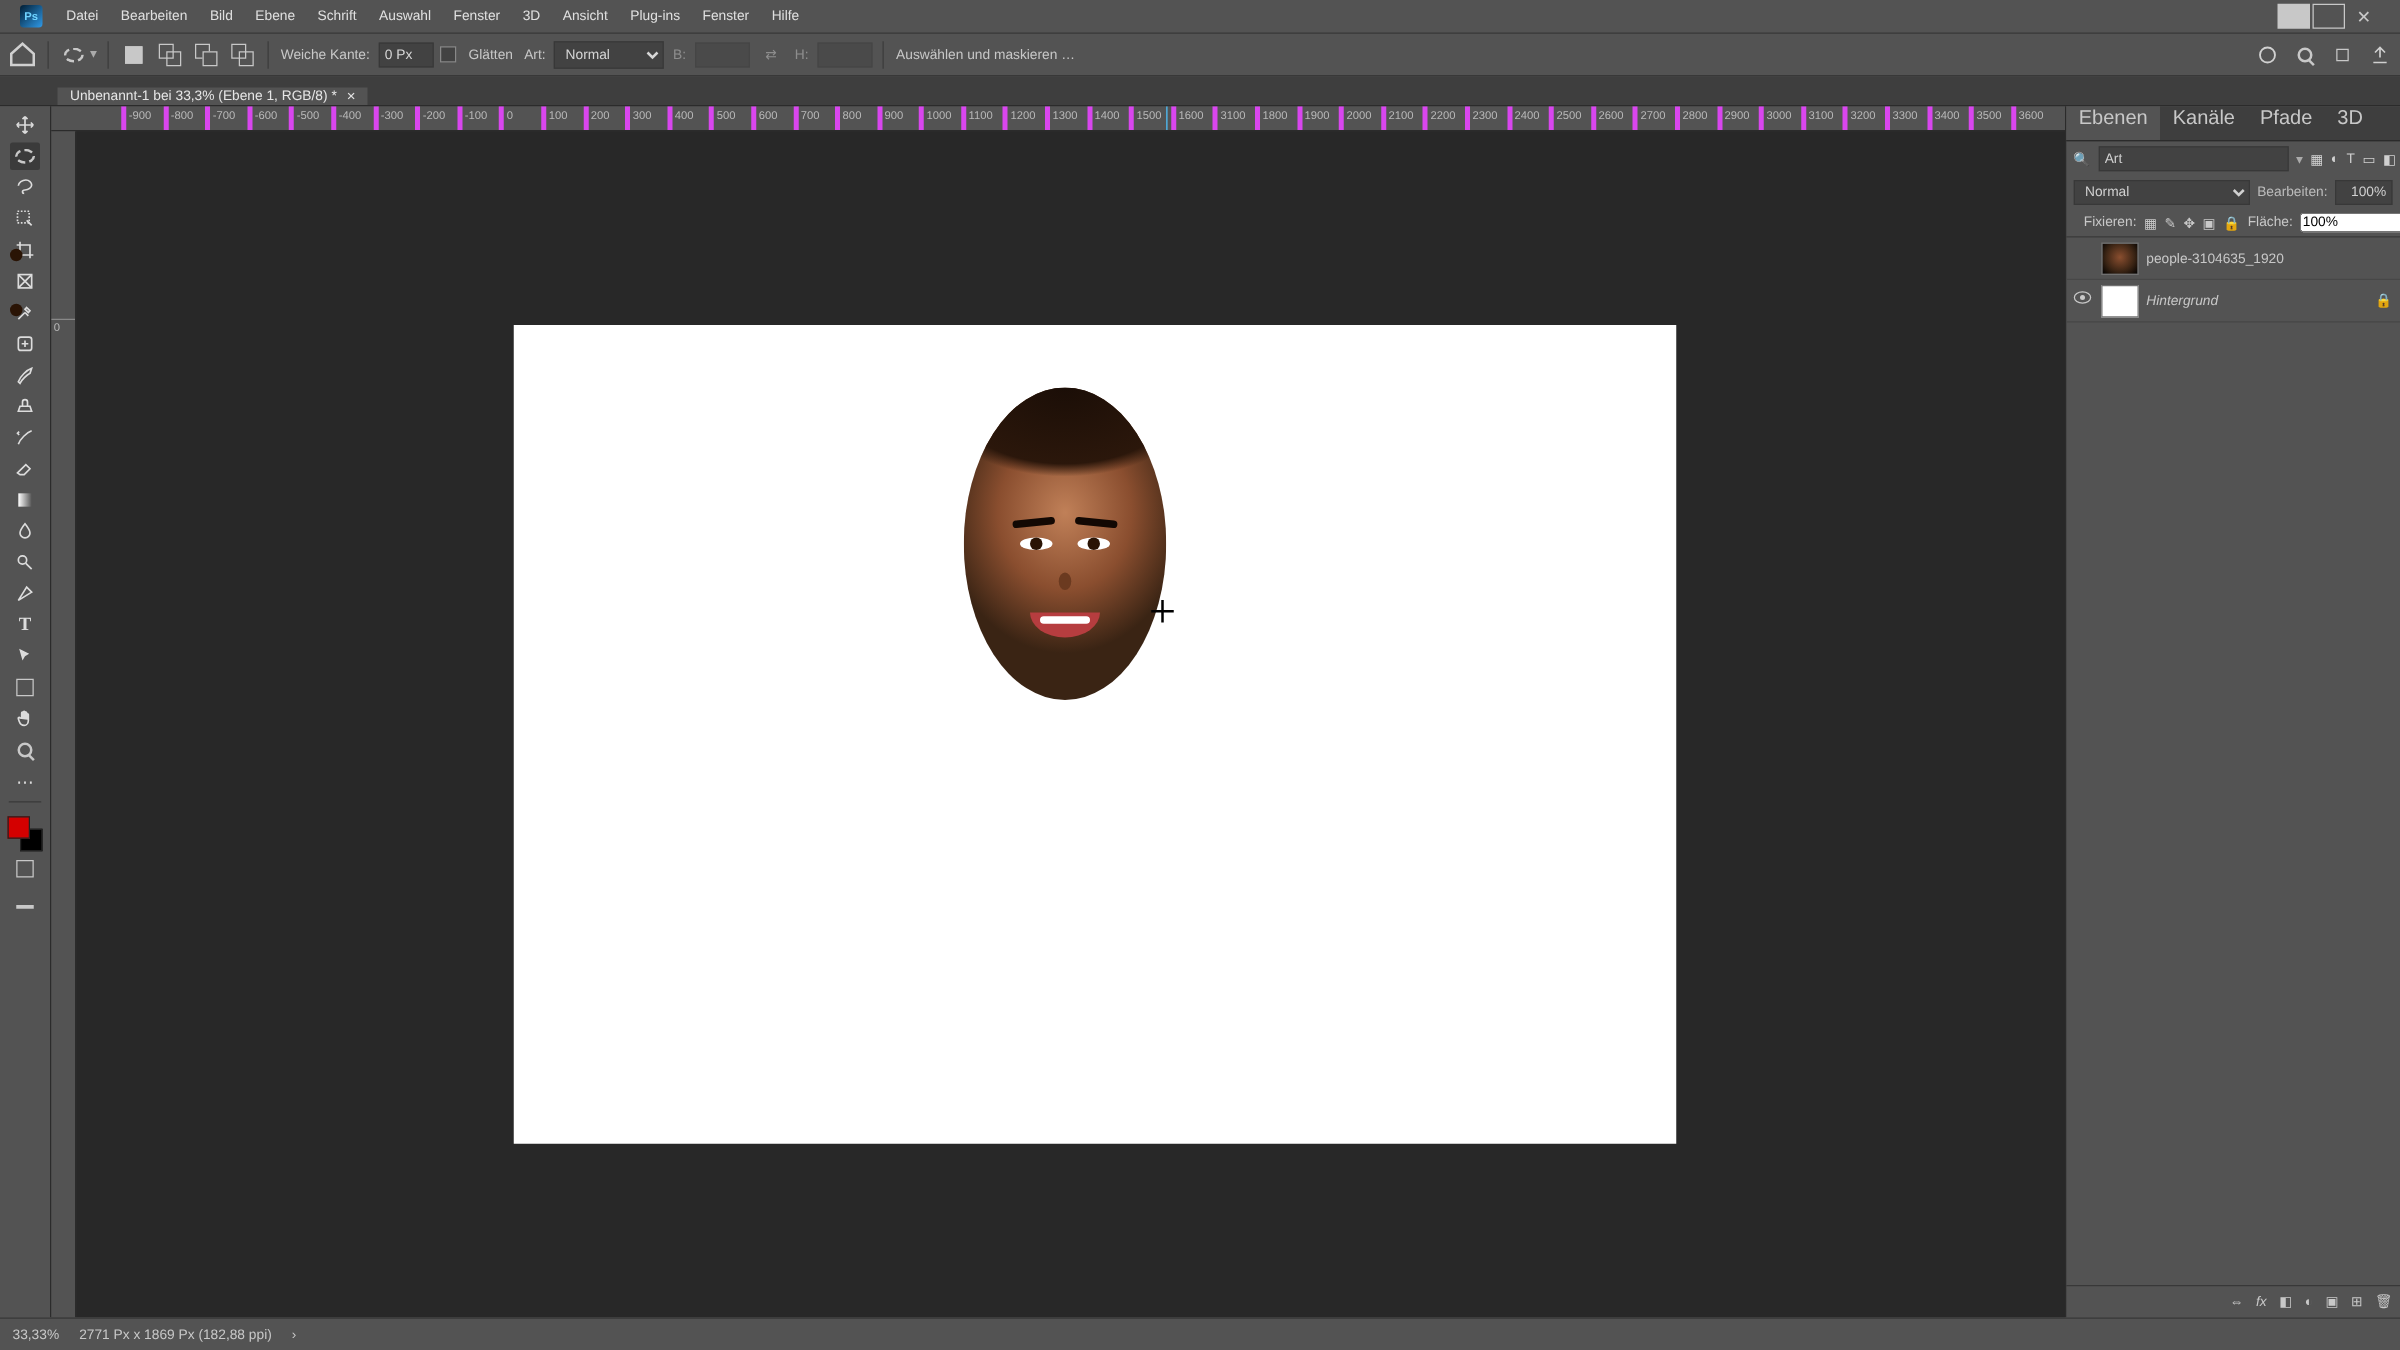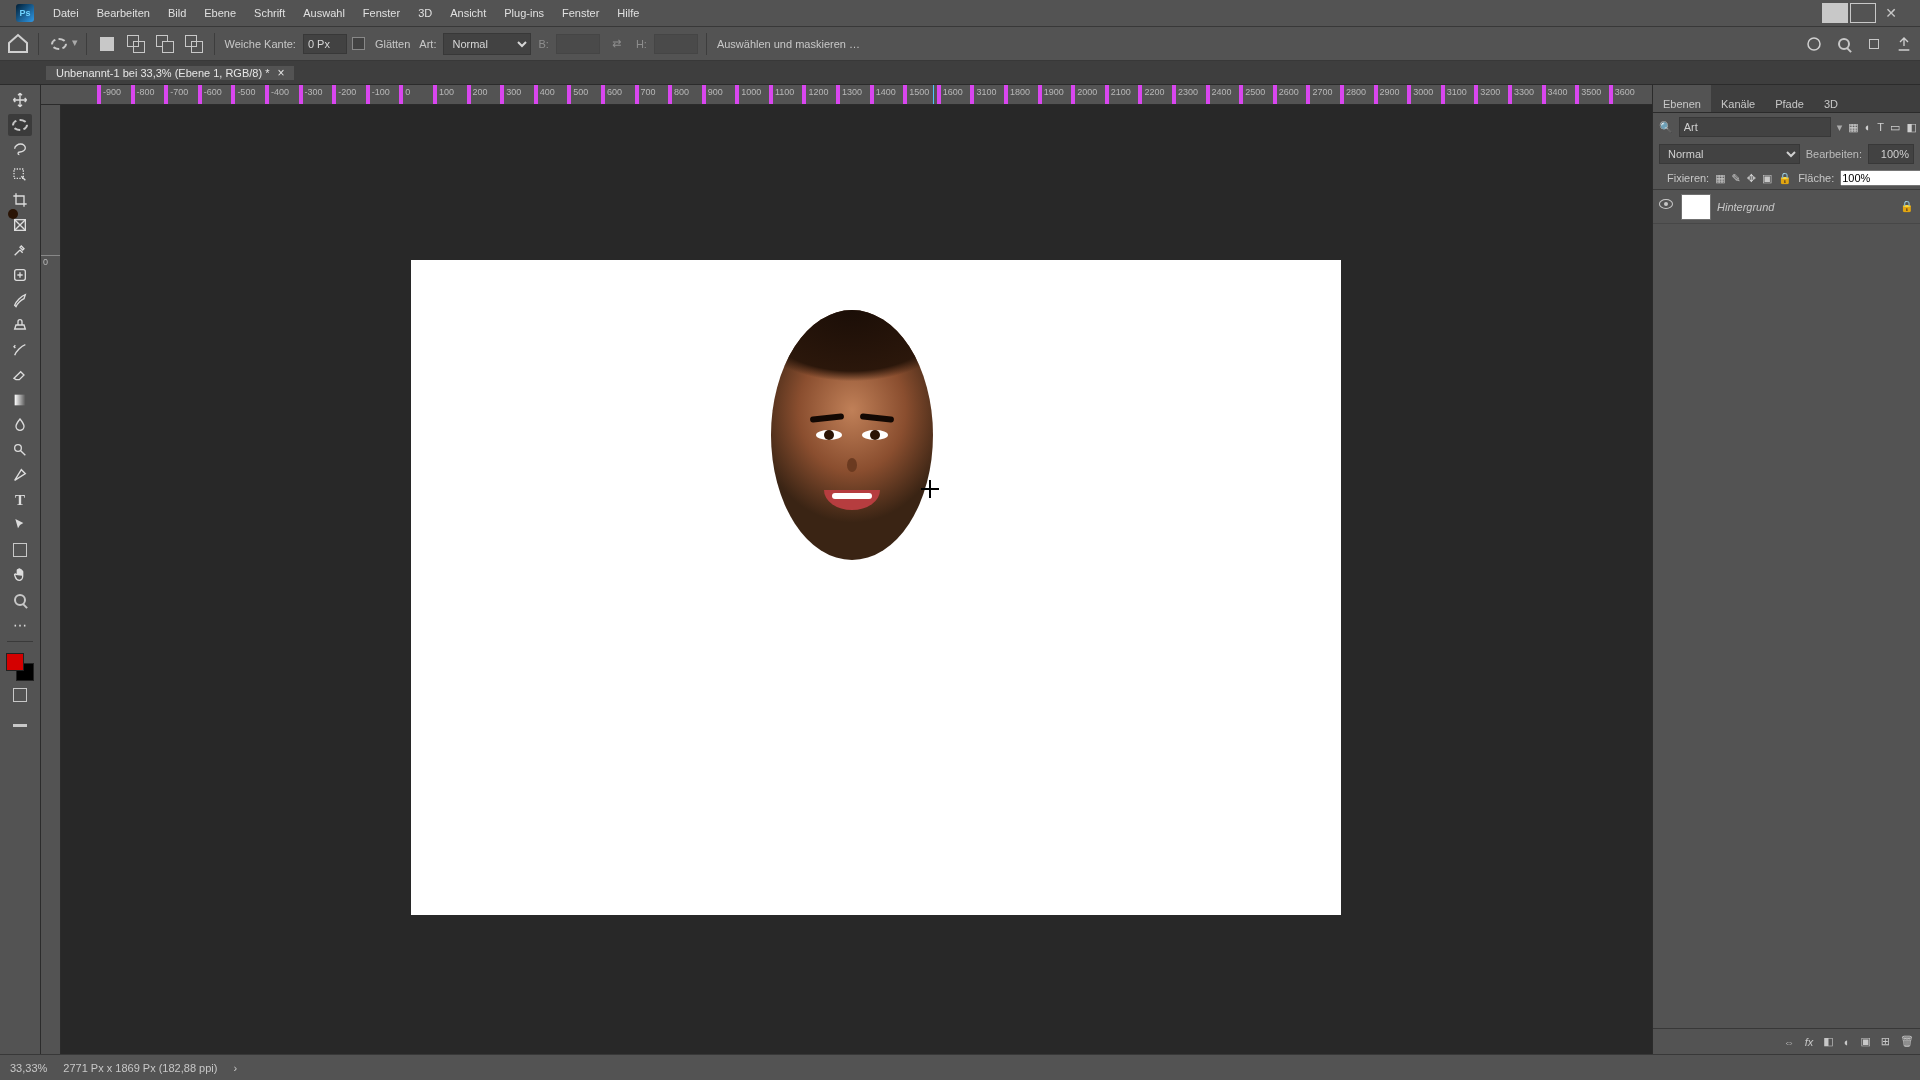--- a/index.html
+++ b/index.html
@@ -28,21 +28,21 @@
 .optbar label { color:#c8c8c8; margin:0 2px; }
 .optbar input[type=text] { background:#424242; border:1px solid #383838; color:#d6d6d6; height:20px; padding:0 4px; width:44px; }
 .optbar select { background:#424242; border:1px solid #383838; color:#d6d6d6; height:22px; width:88px; padding:0 4px; }
 .optbar .checkbox { width:13px; height:13px; border:1px solid #888; background:#424242; margin-right:3px; }
 .optbar .right-cluster { margin-left:auto; display:flex; align-items:center; gap:10px; }
 .optbar .right-cluster .ico { width:20px; height:20px; display:flex; align-items:center; justify-content:center; cursor:default; }
 .search-ico { width:12px; height:12px; border:2px solid #c8c8c8; border-radius:50%; position:relative; }
 .search-ico:after{ content:""; position:absolute; width:6px; height:2px; background:#c8c8c8; transform:rotate(45deg); bottom:-3px; right:-4px; }
 
 
-.tabstrip { height:24px; background:#3e3e3e; border-bottom:1px solid #2b2b2b; display:flex; align-items:center; padding-left:46px; }
+.tabstrip { height:24px; background:#3e3e3e; border-bottom:1px solid #2b2b2b; display:flex; align-items:flex-end; padding-left:46px; }
 .doc-tab { background:#535353; display:flex; align-items:center; padding:0 10px; font-size:11px; color:#e6e6e6; }
 .doc-tab .close { margin-left:8px; font-size:12px; }
 
 
 .workspace { position:absolute; left:0; top:85px; right:0; bottom:26px; display:flex; }
 .tool-rail { width:41px; background:#535353; border-right:1px solid #2b2b2b; display:flex; flex-direction:column; align-items:center; padding-top:4px; gap:3px; }
 .tool-rail .t { width:24px; height:22px; display:flex; align-items:center; justify-content:center; cursor:default; border-radius:2px; color:#dcdcdc; position:relative; }
 .tool-rail .t.active { background:#3b3b3b; }
 .tool-rail .t svg { width:16px; height:16px; }
 .tool-rail .swatches { margin-top:6px; position:relative; width:28px; height:28px; }
@@ -78,21 +78,21 @@
 .mouth { position:absolute; left:50%; top:72%; transform:translateX(-50%); width:56px; height:20px; background:#b63d3f; border-radius:0 0 28px 28px / 0 0 20px 20px; }
 .mouth:after{ content:""; position:absolute; left:8px; right:8px; top:3px; height:6px; background:#fff; border-radius:3px;}
 .cursor-cross { position:absolute; left:880px; top:395px; width:18px; height:18px; }
 .cursor-cross:before,.cursor-cross:after{ content:""; position:absolute; background:#000; }
 .cursor-cross:before{ left:8px; top:0; width:2px; height:18px;}
 .cursor-cross:after{ top:8px; left:0; height:2px; width:18px;}
 
 
 .panels { width:268px; background:#535353; border-left:1px solid #2b2b2b; display:flex; flex-direction:column; }
 .panel-tabs { display:flex; height:28px; background:#3e3e3e; border-bottom:1px solid #2b2b2b; }
-.panel-tabs .pt { padding:13px 10px; font-size:11px; color:#c8c8c8; cursor:default; }
+.panel-tabs .pt { padding:1px 10px; font-size:16px; color:#c8c8c8; cursor:default; }
 .panel-tabs .pt.active { background:#535353; }
 .layer-toolbar { display:flex; align-items:center; padding:4px 6px; gap:6px; }
 .layer-toolbar input { flex:1; background:#424242; border:1px solid #383838; height:20px; color:#d0d0d0; padding:0 4px; }
 .layer-toolbar .mini { width:18px; height:18px; display:flex; align-items:center; justify-content:center; cursor:default; color:#d0d0d0; }
 .blend-row { display:flex; align-items:center; padding:3px 6px; gap:6px; }
 .blend-row select { flex:1; background:#424242; border:1px solid #383838; height:20px; color:#d0d0d0; padding:0 4px; }
 .blend-row .lab { color:#bcbcbc; }
 .blend-row .pct { width:46px; background:#424242; border:1px solid #383838; height:20px; color:#d0d0d0; text-align:right; padding:0 4px; }
 .lock-row { display:flex; align-items:center; padding:3px 14px; gap:6px; font-size:11px; }
 .lock-row .ic { width:16px; height:16px; display:flex; align-items:center; justify-content:center; color:#c8c8c8; cursor:default; }
@@ -544,20 +544,25 @@
       <span class="ic">▦</span>
       <span class="ic">✎</span>
       <span class="ic">✥</span>
       <span class="ic">▣</span>
       <span class="ic">🔒</span>
       <span style="margin-left:auto;" class="lab">Fläche:</span>
       <input class="pct" value="100%" style="">
     </div>
     <div class="layer-list" id="layer-list">
         <div class="layer">
+          <div class="eye"></div>
+          <div class="thumb img-face"></div>
+          <div class="name">people-3104635_1920</div>
+        </div>
+        <div class="layer">
           <div class="eye">
             <div class="eye-shape"></div>
           </div>
           <div class="thumb "></div>
           <div class="name italic">Hintergrund</div>
           <div class="lock-ic">🔒</div>
         </div>
       </div>
     <div class="panel-footer">
       <span>⇔</span>

